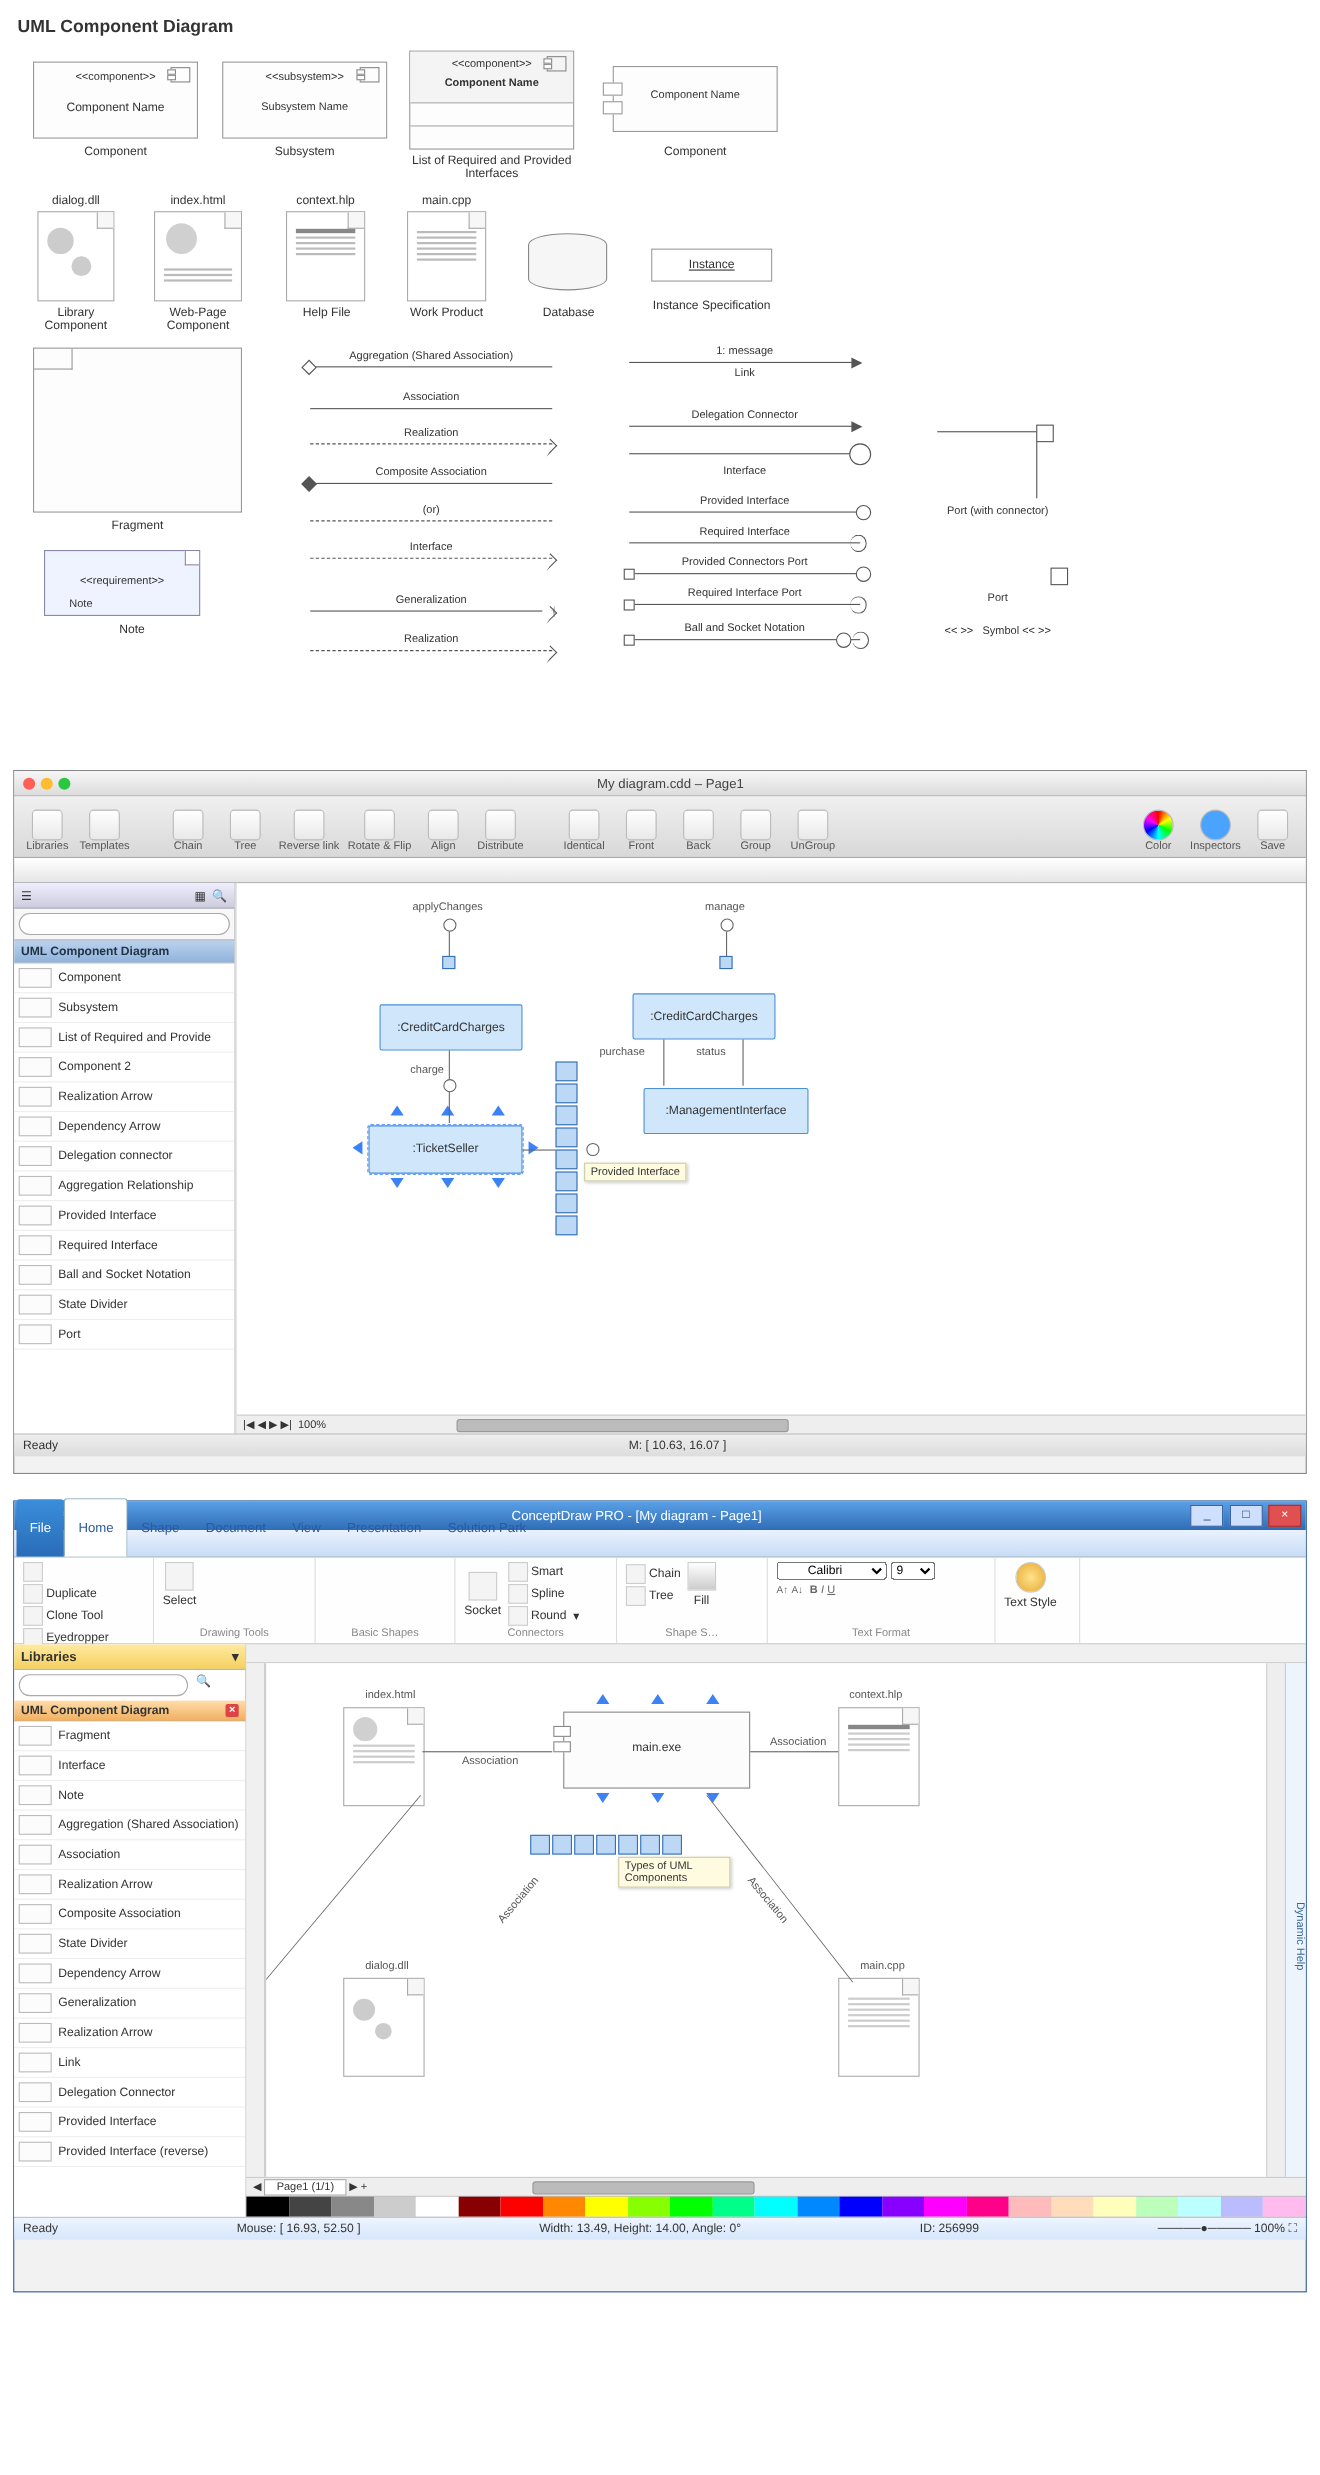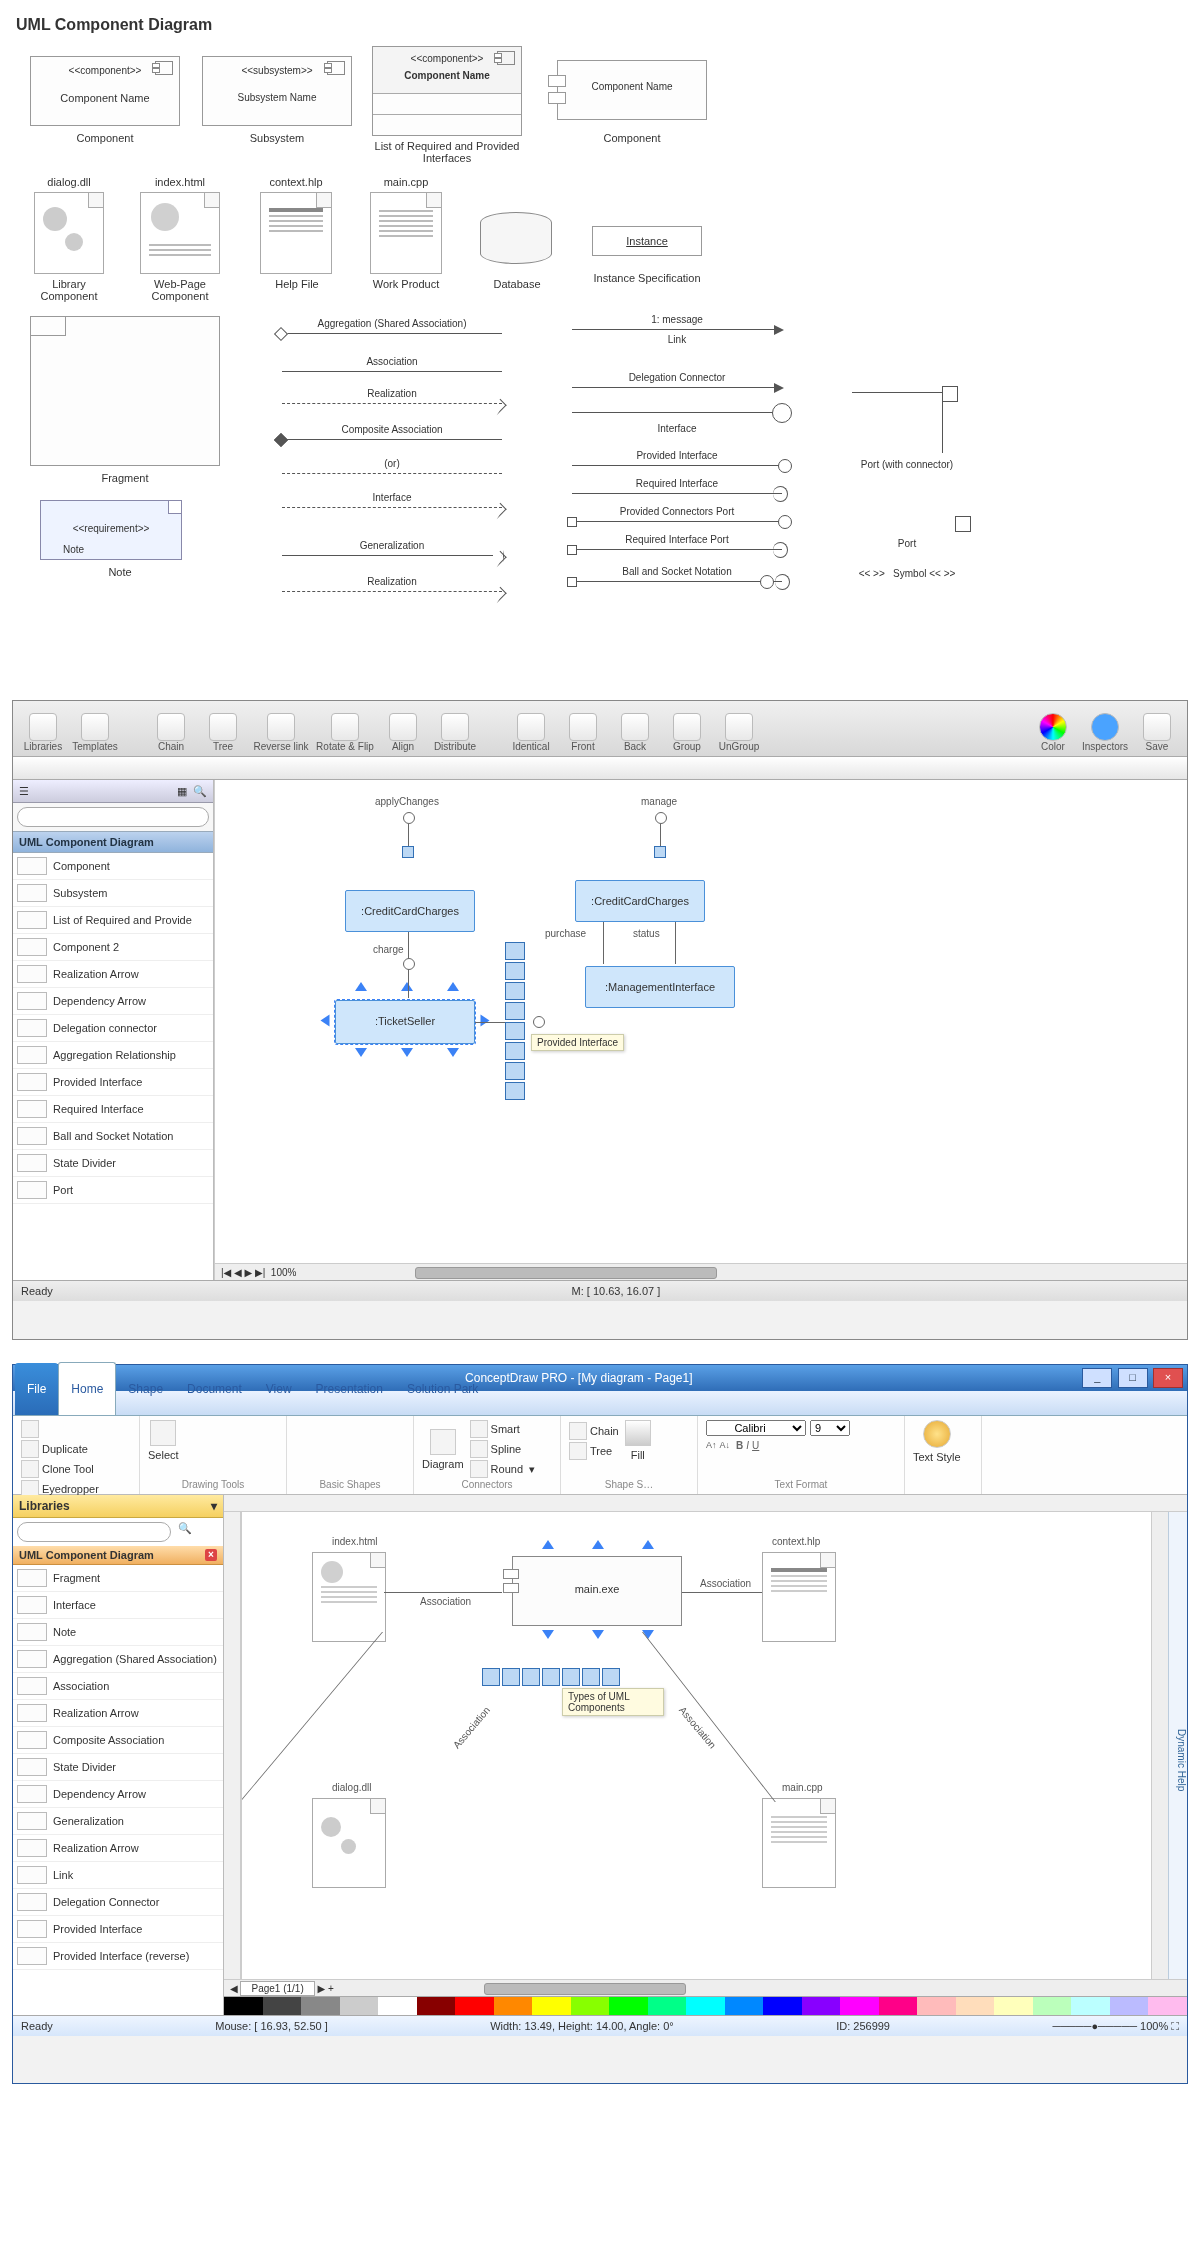--- a/index.html
+++ b/index.html
@@ -283,20 +283,29 @@
     <div style="margin-top:6px;">Port</div>
   </div>
   <div class="port-col" style="top:522px;">
     <span>&lt;&lt; &gt;&gt;</span>&nbsp;&nbsp;
     <span>Symbol &lt;&lt; &gt;&gt;</span>
   </div>
 
 </div>
 
 <div class="appwin mac" style="height:640px;">
+  <div class="titlebar">
+    <div class="traffic">
+      <span class="tl-r"></span>
+      <span class="tl-y"></span>
+      <span class="tl-g"></span>
+    </div>
+    <div style="flex:1;text-align:center;">My diagram.cdd – Page1</div>
+    <div style="width:40px;"></div>
+  </div>
   <div class="toolbar">
     <div class="tbtn">
           <div class="tico"></div>
           <span>Libraries</span>
         </div>
     <div class="tbtn">
           <div class="tico"></div>
           <span>Templates</span>
         </div>
     <div style="width:20px;"></div>
@@ -568,21 +577,21 @@
             <div class="rico"></div>
             <div class="rico"></div>
             <div class="rico"></div>
       </div>
       <div class="glabel">Basic Shapes</div>
     </div>
     <div class="rgroup" style="width:130px;">
       <div class="items">
         <div class="ritem" style="flex-direction:column;">
               <div class="rico" style="width:24px;height:24px;"></div>
-              <span>Diagram</span>
+              <span>Socket</span>
             </div>
         <div style="display:flex;flex-direction:column;gap:2px;">
           <div class="ritem">
                 <div class="rico"></div>
                 <span>Smart</span>
               </div>
           <div class="ritem">
                 <div class="rico"></div>
                 <span>Spline</span>
               </div>

